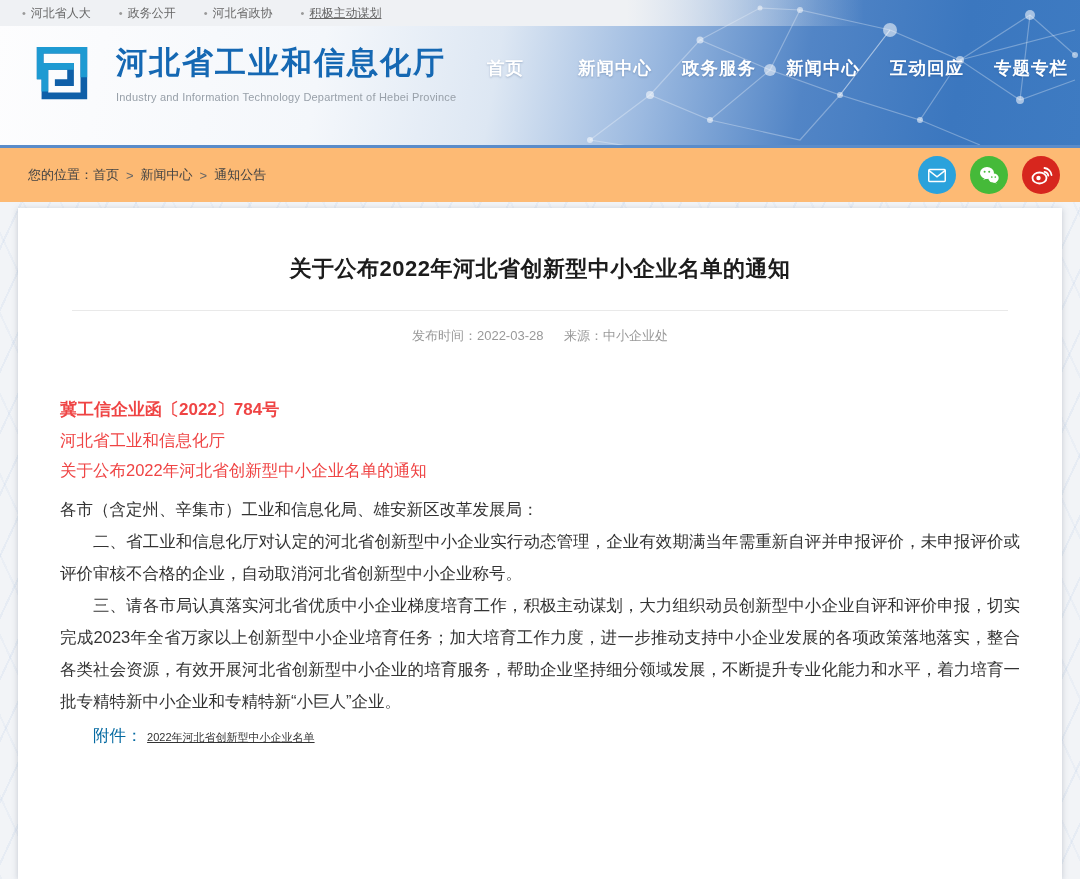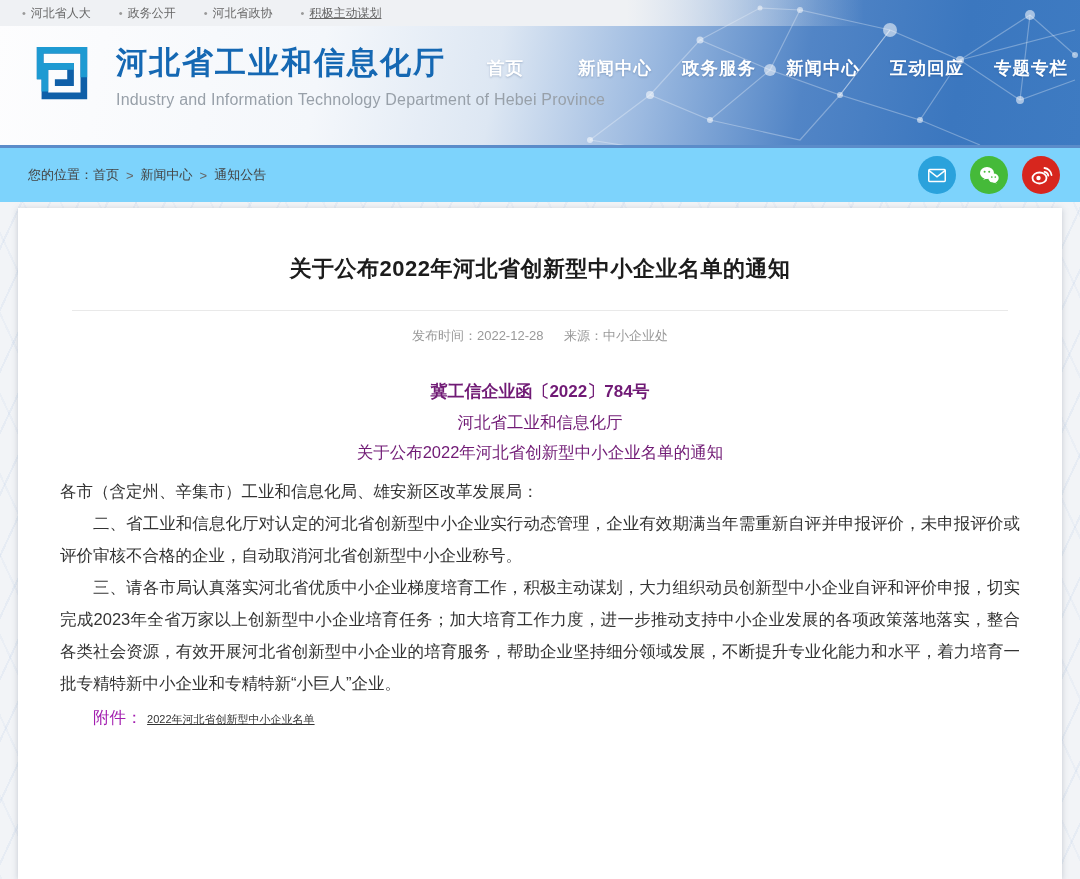--- a/index.html
+++ b/index.html
@@ -29,36 +29,36 @@
     font-size: 12px; color: #666;
   }
   .topbar-link { color: #666; margin-right: 28px; cursor: pointer; }
   .topbar-link.underlined { text-decoration: underline; }
   .bullet { color: #999; margin-right: 5px; font-size: 11px; }
 
   .brand { position: absolute; left: 24px; top: 36px; display: flex; align-items: flex-start; }
   .logo-box { width: 76px; height: 76px; margin-right: 16px; }
   .brand-text { padding-top: 6px; }
   .brand-title { font-size: 31px; font-weight: bold; color: #1568b3; letter-spacing: 2px; }
-  .brand-sub { font-size: 16px; color: #98a0a9; margin-top: 7px; letter-spacing: 0.2px; }
+  .brand-sub { font-size: 11px; color: #98a0a9; margin-top: 7px; letter-spacing: 0.2px; }
 
   .main-nav {
     position: absolute; top: 56px; left: 487px; right: 20px;
     display: flex; align-items: center; gap: 30px;
   }
   .nav-item {
     color: #fff; font-size: 17.5px; font-weight: bold; letter-spacing: 1px;
     cursor: pointer; white-space: nowrap;
     text-shadow: 0 1px 2px rgba(0,40,90,0.25);
   }
   .nav-item:first-child { margin-right: 24px; }
 
   
   .crumb-bar {
-    height: 54px; background: #7dd3fc;
+    height: 54px; background: #fdba74;
     display: flex; align-items: center; justify-content: space-between;
     padding: 0 14px 0 28px;
   }
   .crumb { font-size: 13px; color: #444; display: flex; align-items: center; }
   .crumb-sep { margin: 0 7px; color: #666; }
   .crumb a, .crumb-link { color: #444; cursor: pointer; }
   .social { display: flex; align-items: center; gap: 14px; padding-right: 6px; }
   .social-btn {
     width: 38px; height: 38px; border-radius: 50%; cursor: pointer;
     display: flex; align-items: center; justify-content: center;
@@ -75,28 +75,28 @@
     padding: 38px 42px 30px 42px;
   }
   .article-title {
     text-align: center; font-size: 22px; font-weight: bold; color: #1c1c1c;
     letter-spacing: 0.5px; margin-top: 8px;
   }
   .title-rule { border-bottom: 1px solid #e9e9e9; margin: 26px 12px 0 12px; }
   .article-meta { text-align: center; font-size: 13px; color: #999; margin-top: 16px; }
   .meta-source { margin-left: 17px; }
 
-  .doc-head { text-align: center; margin-top: 32px; line-height: 30px; color: #701a75; }
+  .doc-head { text-align: left; margin-top: 50px; line-height: 30px; color: #ef4444; }
   .doc-number { font-size: 17px; font-weight: 600; }
   .doc-issuer, .doc-title { font-size: 16.5px; }
 
   .doc-body { margin-top: 8px; font-size: 16.5px; color: #333; line-height: 32px; text-align: justify; }
   .doc-body p.indent { text-indent: 2em; }
   .attachment { margin-top: 2px; text-indent: 2em; }
-  .attachment-label { font-size: 16.5px; color: #a21caf; margin-top: 36px; }
+  .attachment-label { font-size: 16.5px; color: #0369a1; margin-top: 36px; }
   .attachment-link { font-size: 11px; color: #333; text-decoration: underline; cursor: pointer; }
 </style>
 </head>
 <body>
 
 <div class="site-header">
   <svg class="constellation" viewBox="0 0 520 148">
     <g stroke="rgba(255,255,255,0.30)" stroke-width="1.2" fill="none">
       <path d="M30 140 L90 95 L150 120 L210 70 L280 95 L330 30 L400 60 L470 15 L515 55"></path>
       <path d="M90 95 L140 40 L210 70 L240 10 L330 30"></path>
@@ -195,21 +195,21 @@
       </svg>
     </div>
   </div>
 </div>
 
 <div class="main-wrap">
   <div class="card">
     <h1 class="article-title">关于公布2022年河北省创新型中小企业名单的通知</h1>
     <div class="title-rule"></div>
     <div class="article-meta">
-      <span class="meta-publish">发布时间：2022-12-28</span>
+      <span class="meta-publish">发布时间：2022-03-28</span>
       <span class="meta-source">来源：中小企业处</span>
     </div>
 
     <div class="doc-head">
       <div class="doc-number">冀工信企业函〔2022〕784号</div>
       <div class="doc-issuer">河北省工业和信息化厅</div>
       <div class="doc-title">关于公布2022年河北省创新型中小企业名单的通知</div>
     </div>
 
     <div class="doc-body">

